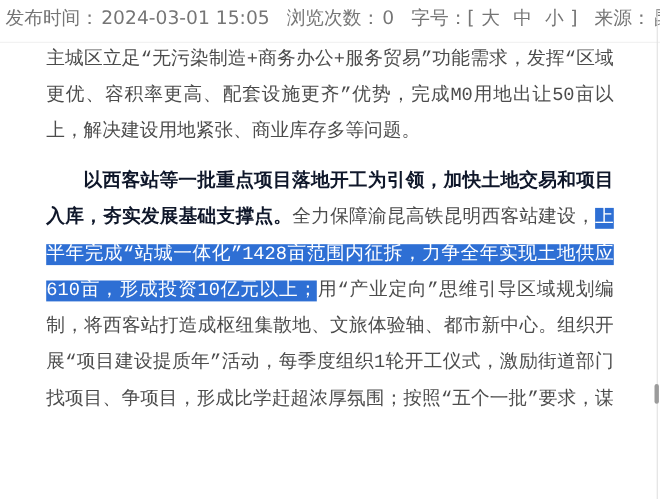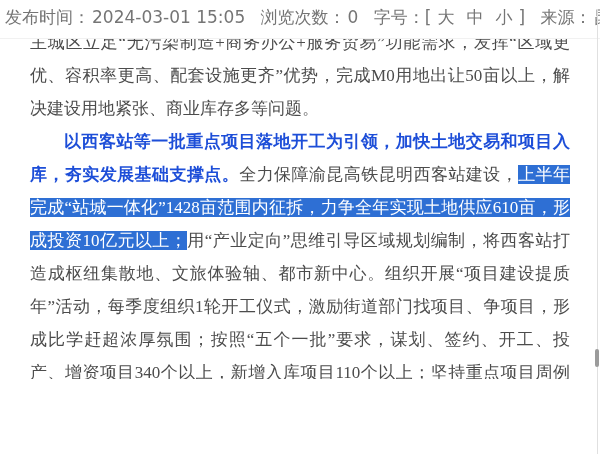--- a/index.html
+++ b/index.html
@@ -30,26 +30,26 @@
   .byline .pair { margin:0 14px; }
 
   
   .content {
     margin-top:12px; border-top:1px solid #f1f1f1;
     height:341px; overflow:hidden;
     padding:0 30px 0 30px; box-sizing:border-box;
   }
   .content-inner { margin-top:-13px; }
   .para {
-    margin:0; font-size:17px; line-height:33px;
+    margin:12px; font-size:17px; line-height:33px;
     color:#4c4c4c; text-align:justify;
-    font-family:Liberation Serif, serif;
+    font-family:Liberation Mono, monospace;
   }
   .para.indent { text-indent:2em; }
-  .bold-lead { color:#1d4ed8; font-weight:700; }
+  .bold-lead { color:#0f172a; font-weight:700; }
   .selected { background:#2e6fd4; color:#ffffff; }
 
   
   .scrollbar {
     position:absolute; top:0; right:0; width:7px; height:454px; z-index:5;
   }
   .scrollbar .track {
     position:absolute; top:0; right:2px; width:1px; height:454px; background:#e0e0e0;
   }
   .scrollbar .thumb {

